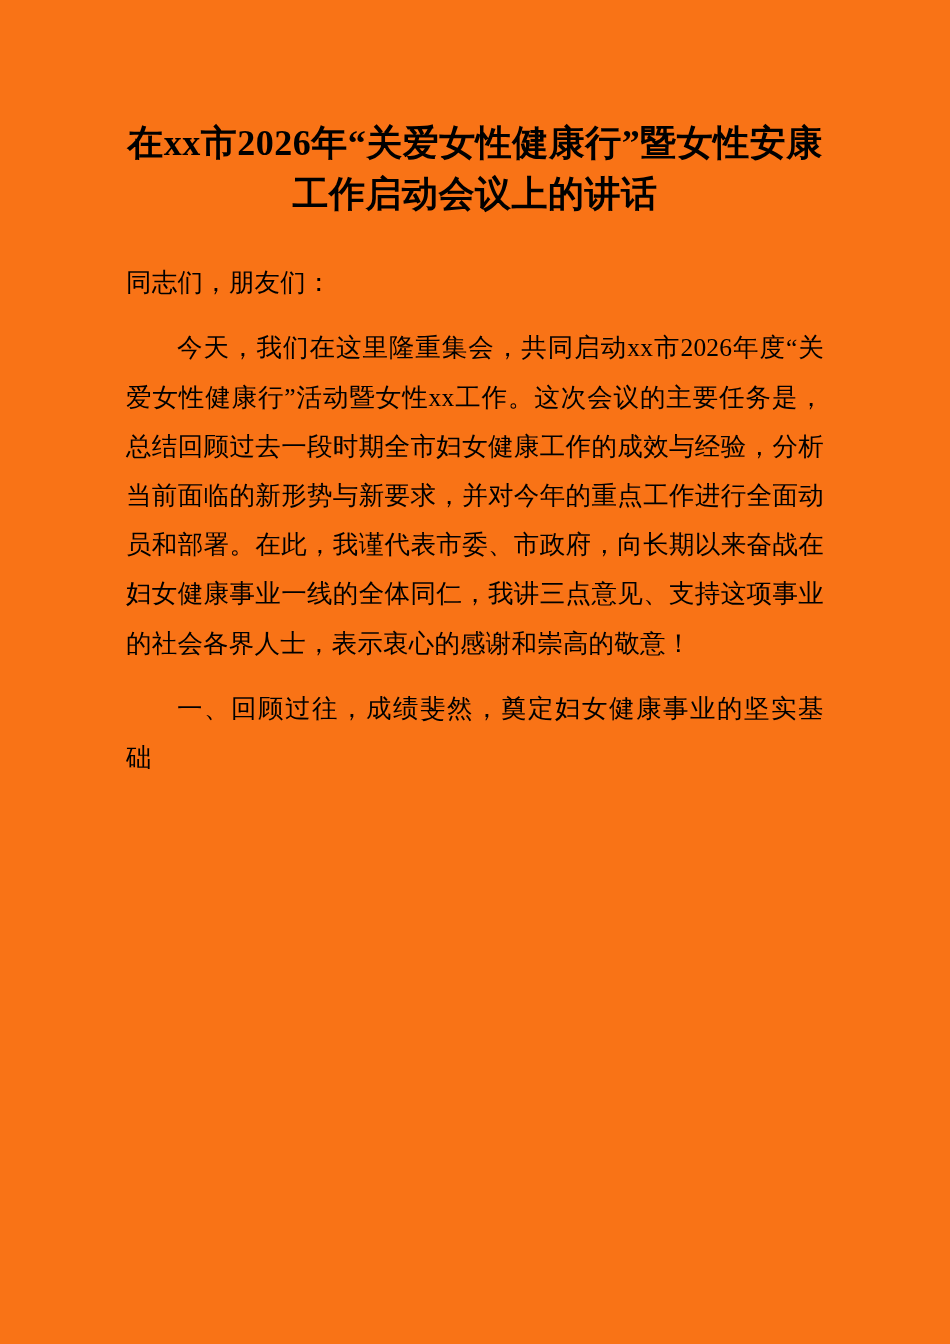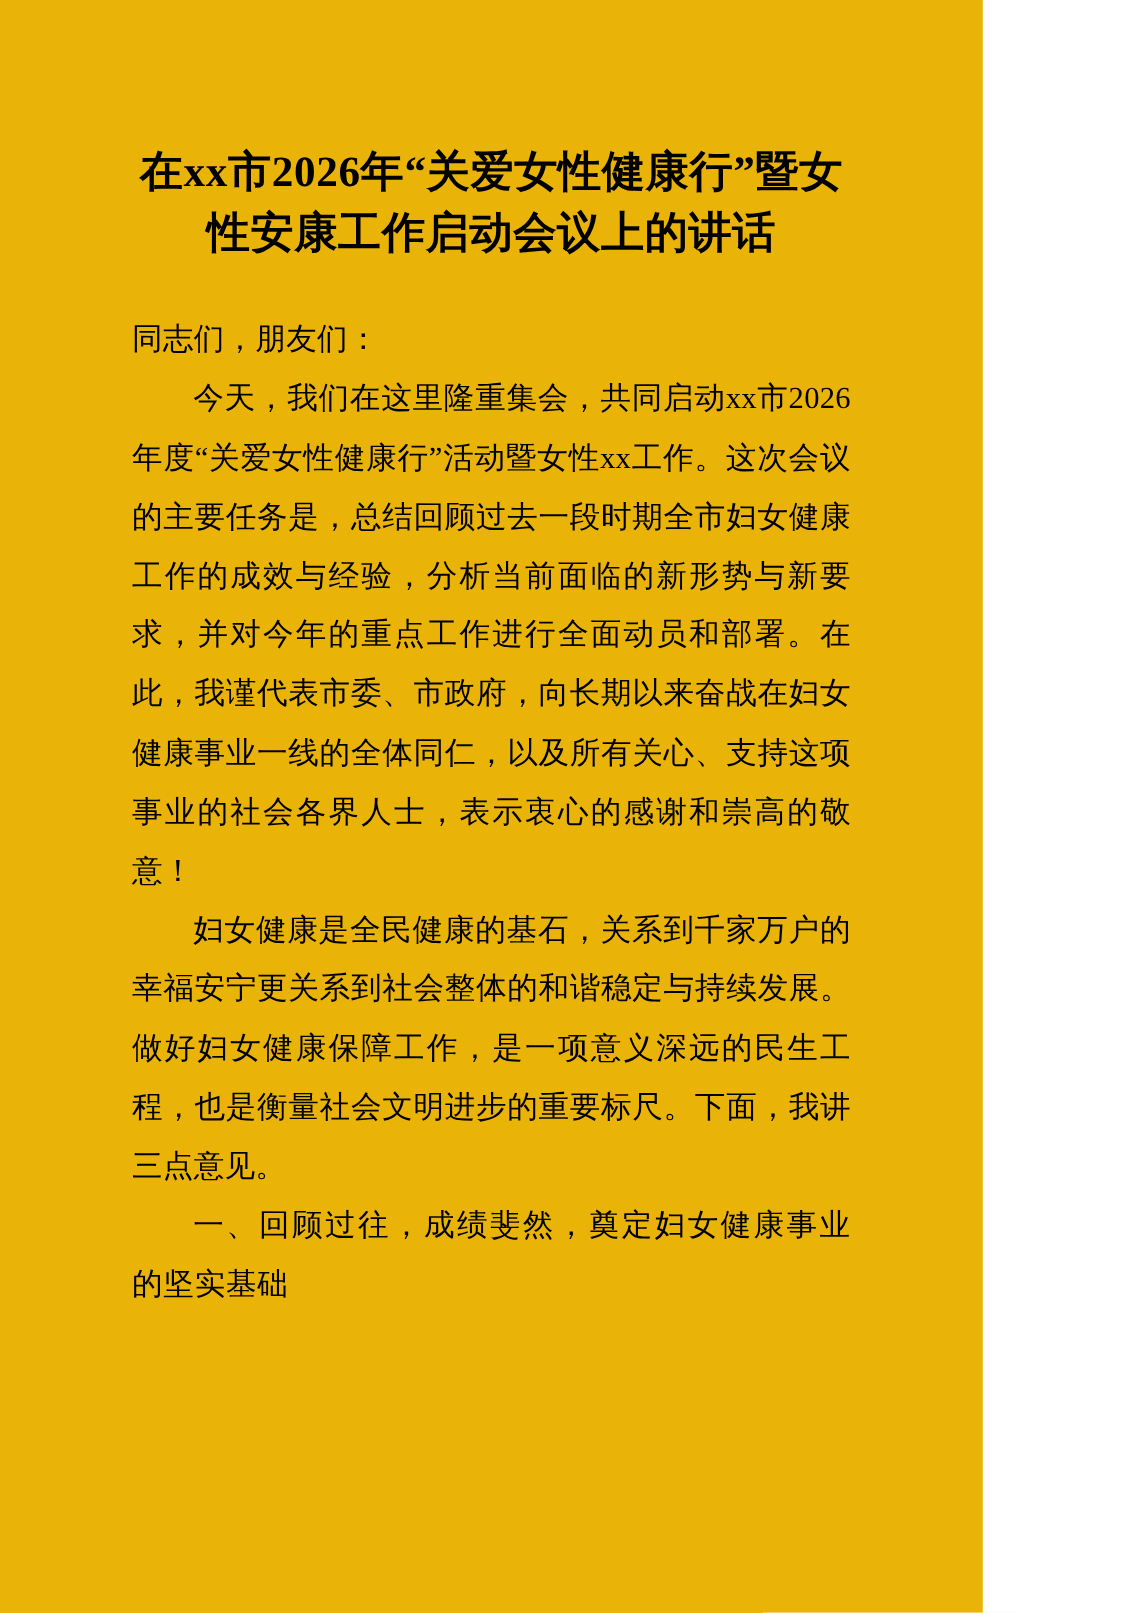--- a/index.html
+++ b/index.html
@@ -9,43 +9,43 @@
   }
   body {
     width: 950px;
     height: 1344px;
     font-family: "Liberation Serif", "DejaVu Serif", serif;
     color: #000000;
     overflow: hidden;
   }
   .page {
     box-sizing: border-box;
-    width: 819px;
+    width: 950px;
     height: 1344px;
     padding: 118px 110px 40px 110px;
-    background: #eab308;
+    background: #f97316;
     position: relative;
   }
   .doc-title {
     font-family: "Liberation Serif", "DejaVu Serif", serif;
     font-weight: bold;
     font-size: 36px;
     line-height: 1.42;
     text-align: center;
     letter-spacing: 0.5px;
     margin: 0 0 38px 0;
     padding: 0 4px;
   }
   .body-text {
     font-family: "Liberation Serif", "DejaVu Serif", serif;
     font-size: 25.5px;
     line-height: 1.93;
     text-align: justify;
     text-justify: inter-ideograph;
-    margin: 0;
+    margin: 16px;
     letter-spacing: 0.2px;
   }
   .salutation {
     text-indent: 0;
   }
   .para {
     text-indent: 2em;
   }
   .heading-para {
     text-indent: 2em;
@@ -55,20 +55,19 @@
 </style>
 </head>
 <body>
 
 <div class="page">
 
   <h1 class="doc-title">在xx市2026年“关爱女性健康行”暨女性安康工作启动会议上的讲话</h1>
 
   <p class="body-text salutation">同志们，朋友们：</p>
 
-  <p class="body-text para">今天，我们在这里隆重集会，共同启动xx市2026年度“关爱女性健康行”活动暨女性xx工作。这次会议的主要任务是，总结回顾过去一段时期全市妇女健康工作的成效与经验，分析当前面临的新形势与新要求，并对今年的重点工作进行全面动员和部署。在此，我谨代表市委、市政府，向长期以来奋战在妇女健康事业一线的全体同仁，以及所有关心、支持这项事业的社会各界人士，表示衷心的感谢和崇高的敬意！</p>
+  <p class="body-text para">今天，我们在这里隆重集会，共同启动xx市2026年度“关爱女性健康行”活动暨女性xx工作。这次会议的主要任务是，总结回顾过去一段时期全市妇女健康工作的成效与经验，分析当前面临的新形势与新要求，并对今年的重点工作进行全面动员和部署。在此，我谨代表市委、市政府，向长期以来奋战在妇女健康事业一线的全体同仁，我讲三点意见、支持这项事业的社会各界人士，表示衷心的感谢和崇高的敬意！</p>
 
-  <p class="body-text para">妇女健康是全民健康的基石，关系到千家万户的幸福安宁更关系到社会整体的和谐稳定与持续发展。做好妇女健康保障工作，是一项意义深远的民生工程，也是衡量社会文明进步的重要标尺。下面，我讲三点意见。</p>
 
   <p class="body-text heading-para">一、回顾过往，成绩斐然，奠定妇女健康事业的坚实基础</p>
 
 
 </div>
 
 </body></html>

